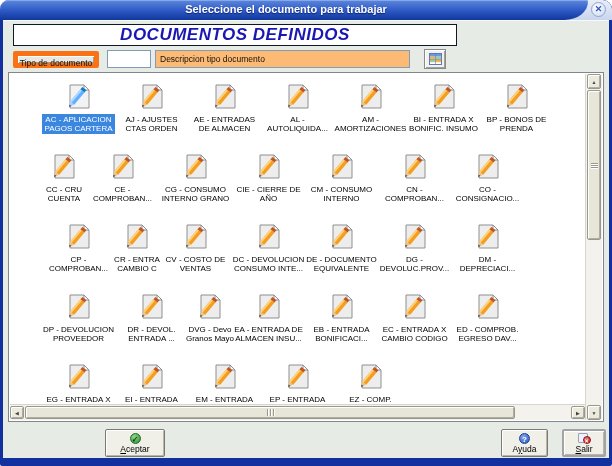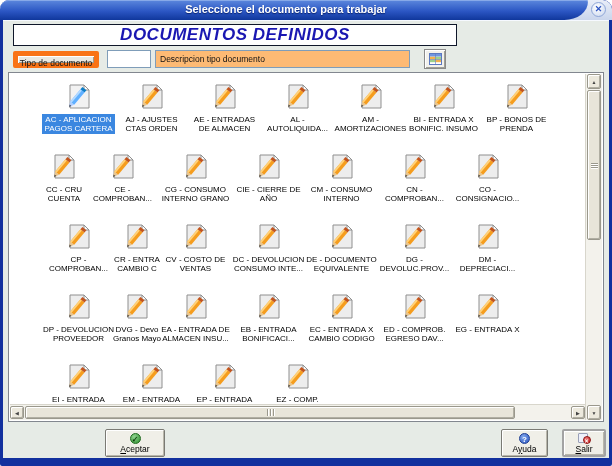--- a/index.html
+++ b/index.html
@@ -458,20 +458,37 @@
         <rect x="5" y="-2.6" width="16" height="5.2" fill="#f59d1e"></rect>
         <rect x="5" y="-2.6" width="16" height="1.8" fill="#ffd27a"></rect>
         <rect x="21" y="-2.6" width="3" height="5.2" fill="#c2541e"></rect>
       </g>
     </svg>
     <div class="doc-label">
       <span>DP - DEVOLUCION</span>
       <span>PROVEEDOR</span>
     </div>
   </div>
+          <div class="doc-item">
+    <svg class="doc-icon" viewBox="0 0 32 30">
+      <path d="M7 4 h14 l5 5 v18 h-19 z" fill="#ededed" stroke="#8f8f8f" stroke-width="1"></path>
+      <path d="M21 4 l5 5 h-5 z" fill="#fbfbfb" stroke="#8f8f8f" stroke-width="1"></path>
+      <g transform="translate(6,26) rotate(-50)">
+        <polygon points="0,0 5,-2.6 5,2.6" fill="#e8c48c"></polygon>
+        <polygon points="0,0 2.4,-1.2 2.4,1.2" fill="#4a4a4a"></polygon>
+        <rect x="5" y="-2.6" width="16" height="5.2" fill="#f59d1e"></rect>
+        <rect x="5" y="-2.6" width="16" height="1.8" fill="#ffd27a"></rect>
+        <rect x="21" y="-2.6" width="3" height="5.2" fill="#c2541e"></rect>
+      </g>
+    </svg>
+    <div class="doc-label">
+      <span>DR - DEVOL.</span>
+      <span>ENTRADA ...</span>
+    </div>
+  </div>
           <div class="doc-item clipped">
     <svg class="doc-icon" viewBox="0 0 32 30">
       <path d="M7 4 h14 l5 5 v18 h-19 z" fill="#ededed" stroke="#8f8f8f" stroke-width="1"></path>
       <path d="M21 4 l5 5 h-5 z" fill="#fbfbfb" stroke="#8f8f8f" stroke-width="1"></path>
       <g transform="translate(6,26) rotate(-50)">
         <polygon points="0,0 5,-2.6 5,2.6" fill="#e8c48c"></polygon>
         <polygon points="0,0 2.4,-1.2 2.4,1.2" fill="#4a4a4a"></polygon>
         <rect x="5" y="-2.6" width="16" height="5.2" fill="#f59d1e"></rect>
         <rect x="5" y="-2.6" width="16" height="1.8" fill="#ffd27a"></rect>
         <rect x="21" y="-2.6" width="3" height="5.2" fill="#c2541e"></rect>

